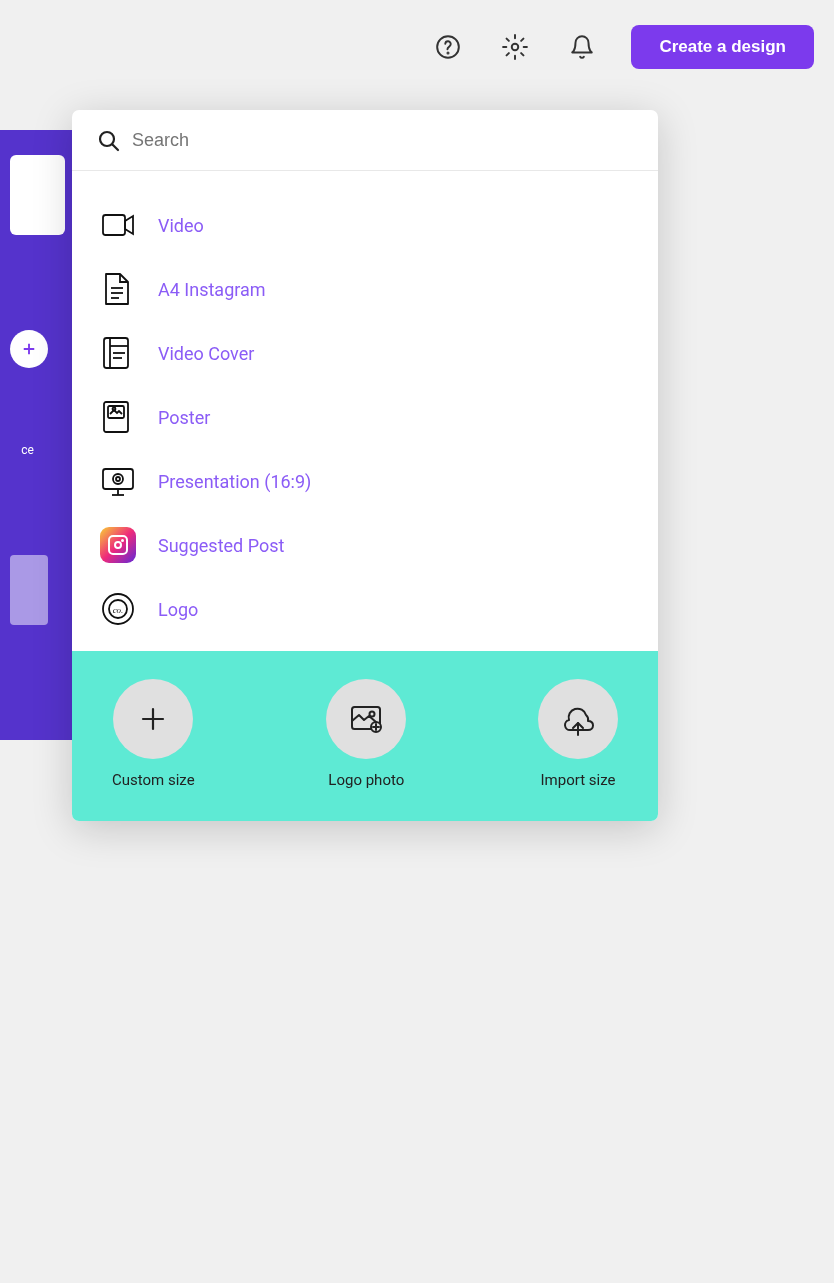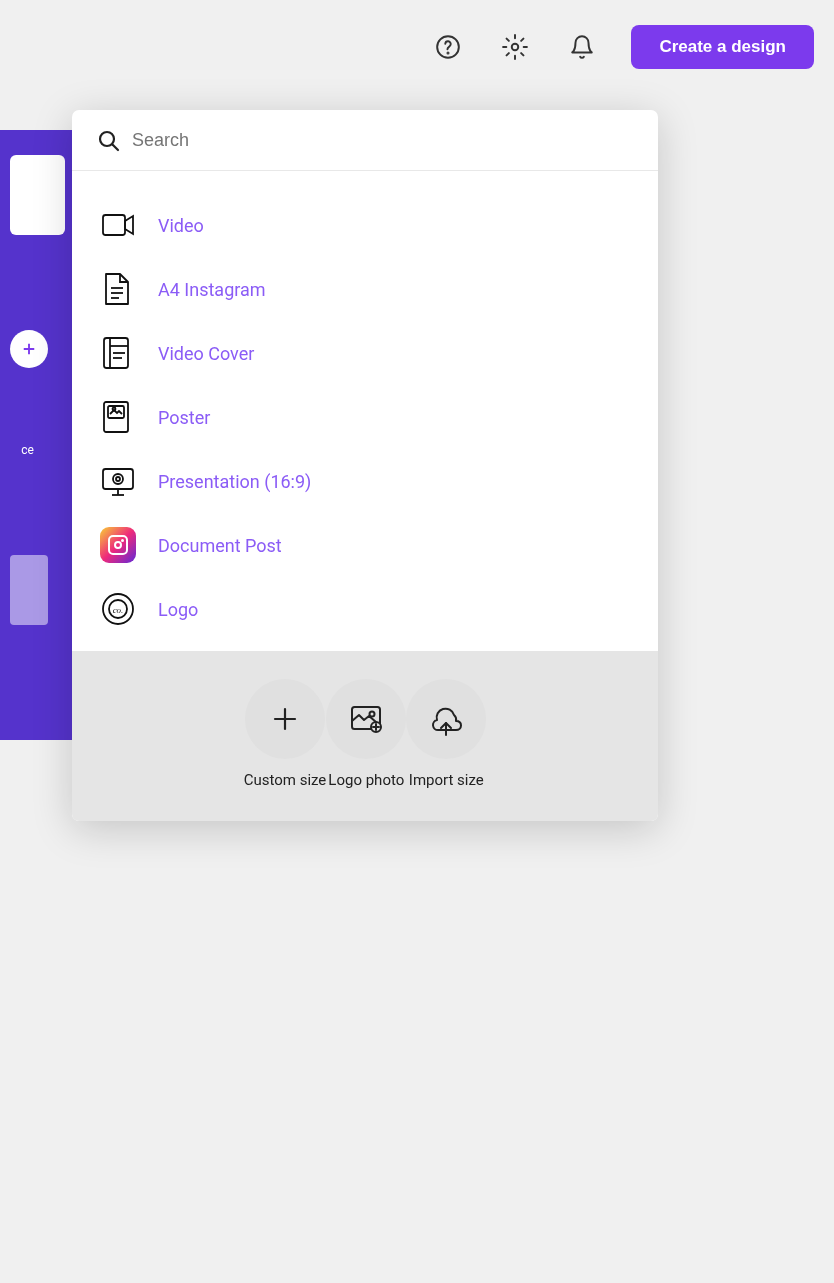--- a/index.html
+++ b/index.html
@@ -231,24 +231,24 @@
       top: 2px;
       right: 2px;
       width: 3px;
       height: 3px;
       background: #fff;
       border-radius: 50%;
     }
 
     
     .bottom-actions {
-      background: #e5e5e5;
+      background: #5eead4;
       padding: 28px 40px 32px;
       display: flex;
-      justify-content: center;
+      justify-content: space-between;
       align-items: center;
     }
 
     .action-item {
       display: flex;
       flex-direction: column;
       align-items: center;
       gap: 12px;
       cursor: pointer;
     }
@@ -385,21 +385,21 @@
 
     <div class="menu-item">
       <div class="menu-icon">
         <div class="ig-icon">
           <div class="ig-inner">
             <div class="ig-circle"></div>
             <div class="ig-dot"></div>
           </div>
         </div>
       </div>
-      <span class="menu-label">Document Post</span>
+      <span class="menu-label">Suggested Post</span>
     </div>
 
     <div class="menu-item">
       <div class="menu-icon">
         <svg width="36" height="36" viewBox="0 0 36 36" fill="none" stroke="#111" stroke-width="1.8">
           <circle cx="18" cy="18" r="15"></circle>
           <circle cx="18" cy="18" r="9"></circle>
           <text x="18" y="22" text-anchor="middle" font-size="9" fill="#111" stroke="none" font-family="Georgia, serif" font-style="italic">co.</text>
         </svg>
       </div>

